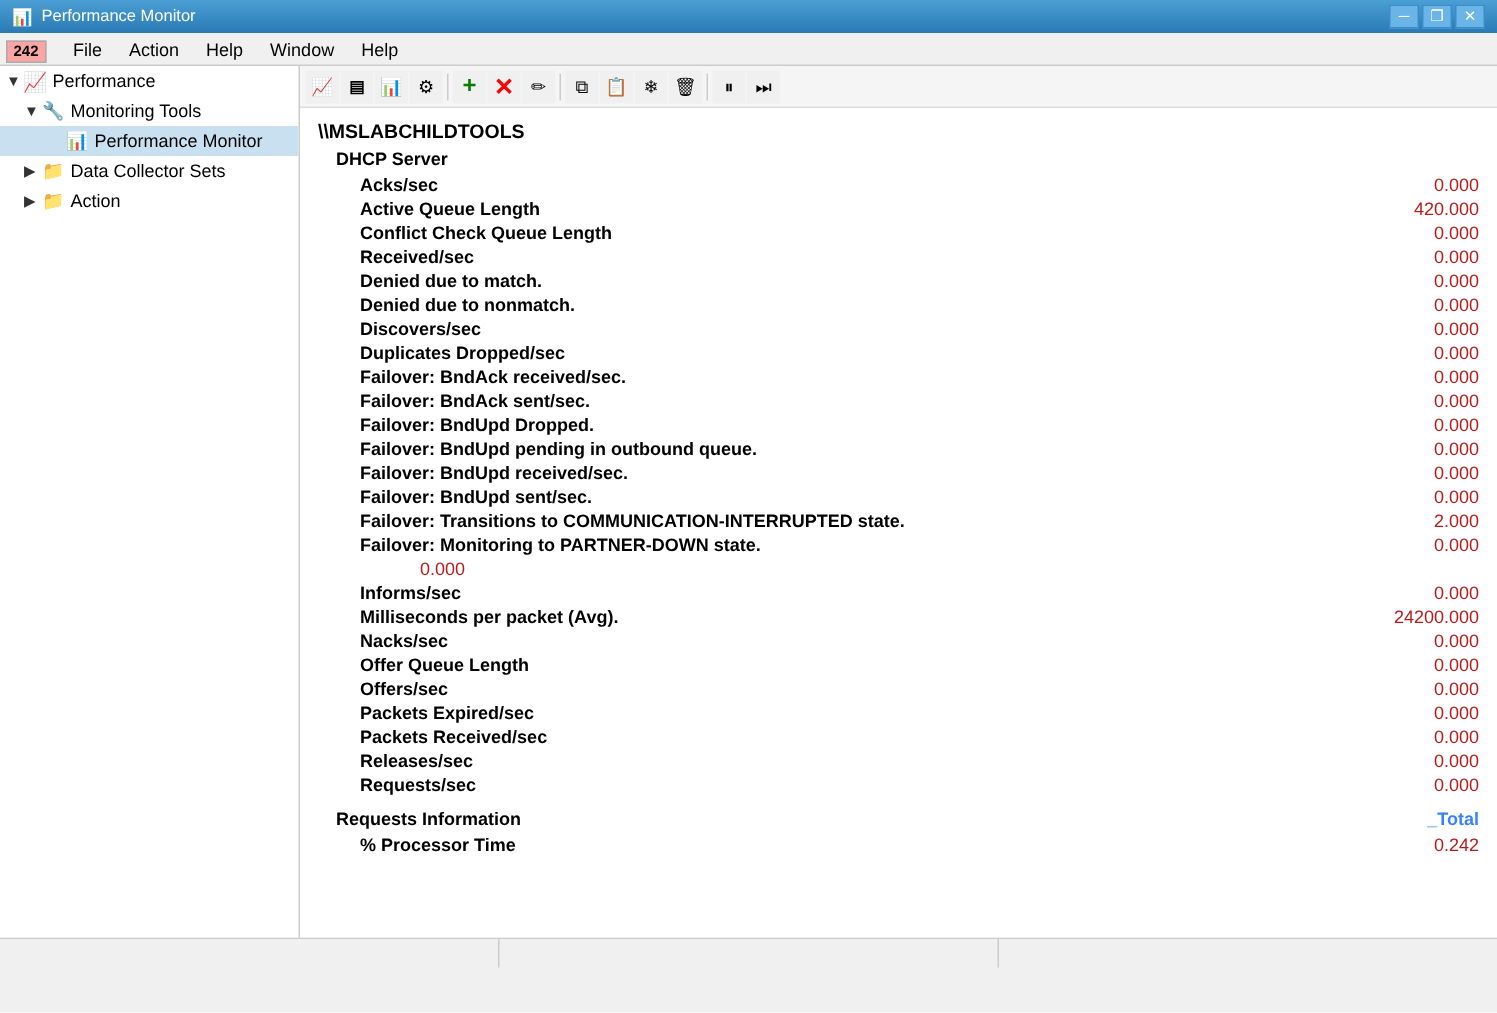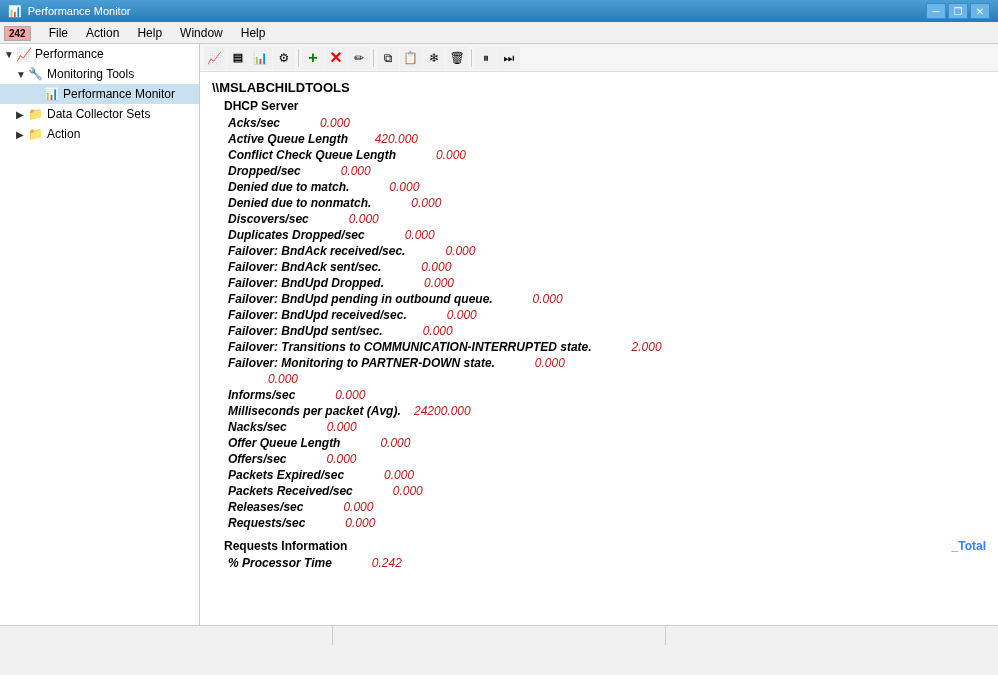--- a/index.html
+++ b/index.html
@@ -116,24 +116,23 @@
       margin-bottom: 4px;
     }
     .section-heading {
       font-weight: bold;
       margin-left: 12px;
       margin-bottom: 2px;
       margin-top: 2px;
     }
     .data-row {
       display: flex;
-      justify-content: flex-start;
+      justify-content: space-between;
       padding: 1px 0;
-      margin-left: 16px;
-      font-style: italic;
+      margin-left: 28px;
     }
     .data-row .label { font-weight: bold; }
     .data-row .value { color: #b91c1c; min-width: 70px; text-align: right; }
 
     .section-block { margin-bottom: 8px; }
 
     
     .status-bar {
       height: 20px;
       background: #f0f0f0;
@@ -258,21 +257,21 @@
             </div>
             <div class="data-row">
               <span class="label">Active Queue Length</span>
               <span class="value">420.000</span>
             </div>
             <div class="data-row">
               <span class="label">Conflict Check Queue Length</span>
               <span class="value">0.000</span>
             </div>
             <div class="data-row">
-              <span class="label">Dropped/sec</span>
+              <span class="label">Received/sec</span>
               <span class="value">0.000</span>
             </div>
             <div class="data-row">
               <span class="label">Denied due to match.</span>
               <span class="value">0.000</span>
             </div>
             <div class="data-row">
               <span class="label">Denied due to nonmatch.</span>
               <span class="value">0.000</span>
             </div>

